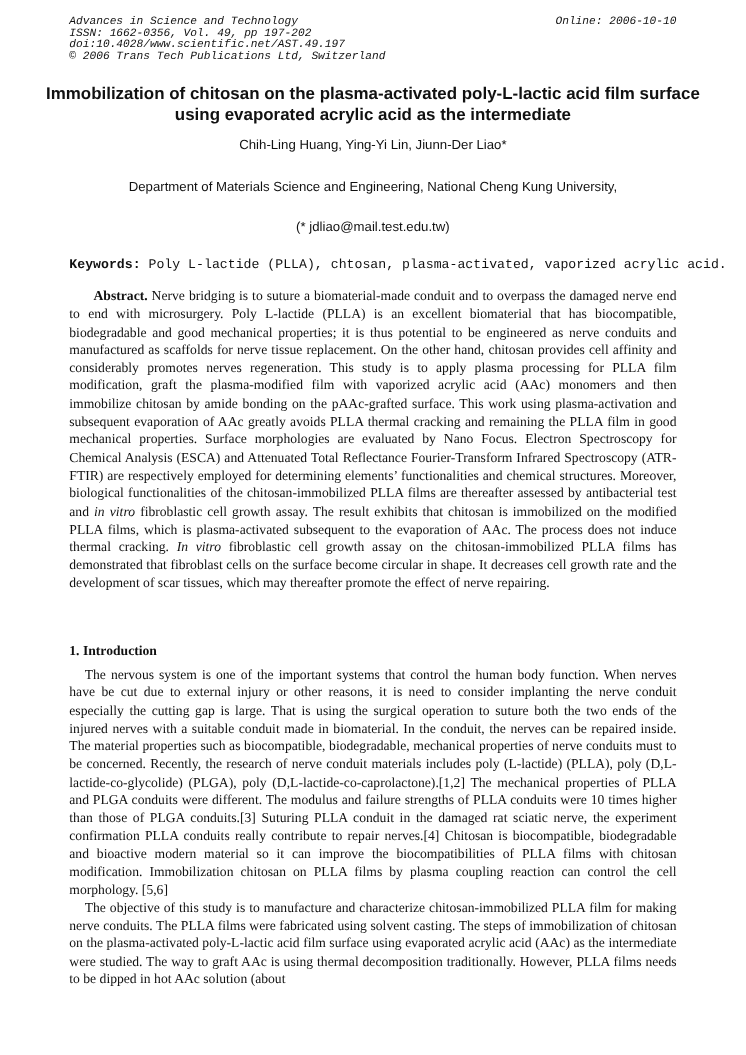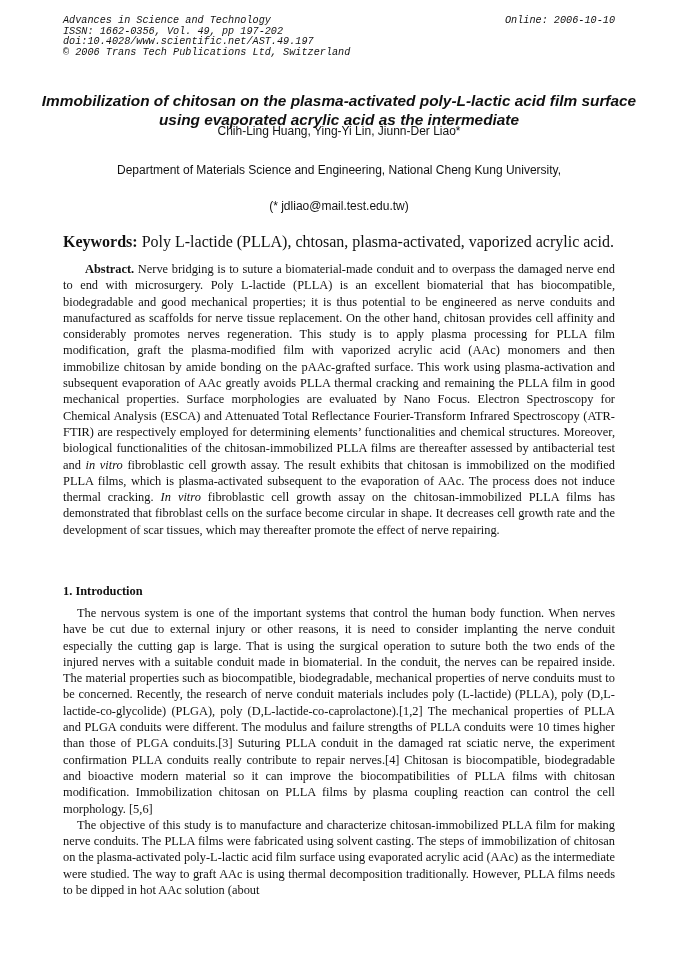--- a/index.html
+++ b/index.html
@@ -1,24 +1,24 @@
 <!DOCTYPE html>
 <html><head>
 <meta charset="utf-8">
 <style>
   html, body { margin: 0; padding: 0; background: #ffffff; }
   body { width: 678px; height: 959px; position: relative; overflow: hidden; color: #111; }
   .header { position: absolute; left: 63px; top: 16px; width: 552px; font-family: Liberation Mono, monospace; font-style: italic; font-size: 10.2px; line-height: 10.6px; }
   .header .left div { white-space: nowrap; }
   .header .right { position: absolute; right: 0; top: 0; }
-  .title { position: absolute; left: 40px; top: 91px; width: 598px; text-align: center; font-family: "Liberation Sans", sans-serif; font-weight: bold; font-size: 15.4px; line-height: 19px; font-style: italic; }
+  .title { position: absolute; left: 40px; top: 76px; width: 598px; text-align: center; font-family: "Liberation Sans", sans-serif; font-weight: bold; font-size: 15.4px; line-height: 19px; }
   .authors { position: absolute; left: 40px; top: 122px; width: 598px; text-align: center; font-family: "Liberation Sans", sans-serif; font-size: 12px; line-height: 18px; }
   .affil { position: absolute; left: 40px; top: 163px; width: 598px; text-align: center; font-family: "Liberation Sans", sans-serif; font-size: 12px; line-height: 15.5px; }
   .email { position: absolute; left: 40px; top: 199px; width: 598px; text-align: center; font-family: "Liberation Sans", sans-serif; font-size: 12px; line-height: 15px; }
-  .keywords { position: absolute; left: 63px; top: 234px; width: 560px; font-family: Liberation Serif, serif; font-size: 16px; line-height: 15px; white-space: nowrap; }
+  .keywords { position: absolute; left: 63px; top: 234px; width: 560px; font-family: Liberation Mono, monospace; font-size: 12px; line-height: 15px; white-space: nowrap; }
   .keywords b { font-weight: bold; }
   .body-text { font-family: "Liberation Serif", serif; font-size: 12.4px; line-height: 16.3px; text-align: justify; }
   .abstract { position: absolute; left: 63px; top: 261px; width: 552px; }
   .abstract p { margin: 0; text-indent: 22px; }
   .intro-heading { position: absolute; left: 63px; top: 583px; font-family: "Liberation Serif", serif; font-weight: bold; font-size: 12.4px; line-height: 16px; }
   .intro { position: absolute; left: 63px; top: 605px; width: 552px; }
   .intro p { margin: 0; text-indent: 14px; }
 </style>
 </head>
 <body>

